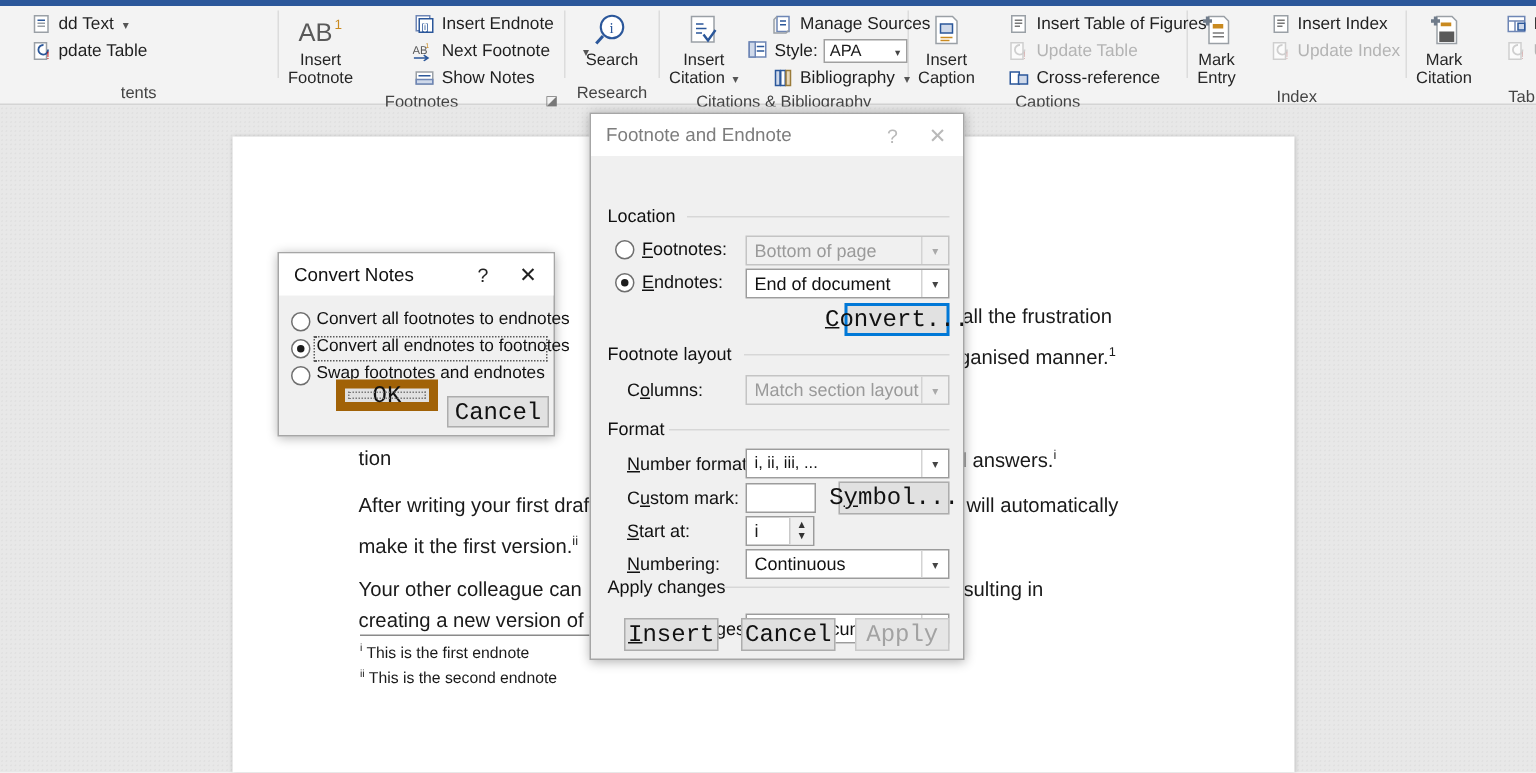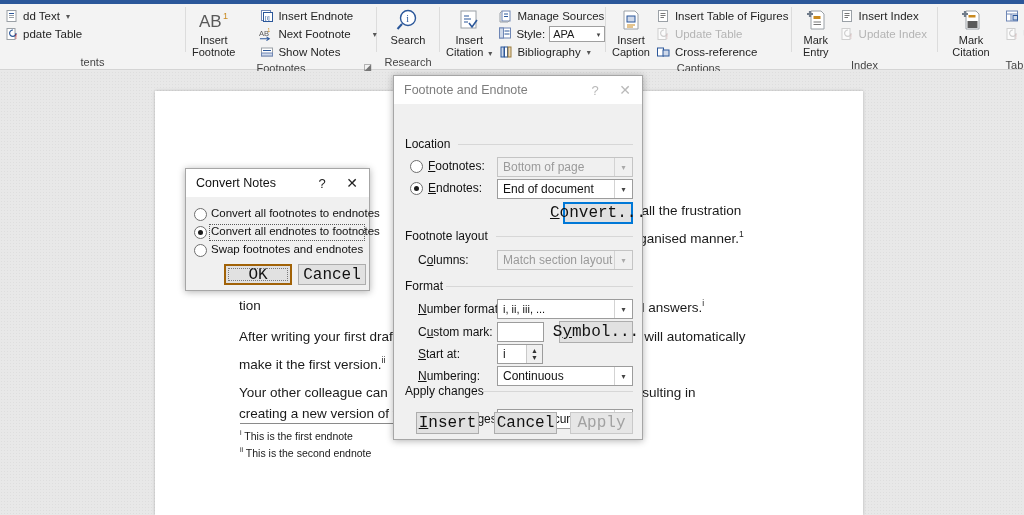--- a/index.html
+++ b/index.html
@@ -37,21 +37,21 @@
     width:56px; padding-top:2px; font-size:11px; color:#262626; line-height:12px; text-align:center;
   }
   .bigbtn .glyph { height:26px; display:flex; align-items:center; justify-content:center; }
   .bigbtn .cap { white-space:nowrap; }
   .bigbtn .cap2 { white-space:nowrap; }
 
   
   .smallcol { display:flex; flex-direction:column; padding-top:1px; }
   .smallbtn {
     height:18px; display:flex; align-items:center; gap:4px;
-    padding:0 4px; font-size:11.5px; color:#1f1f1f; white-space:nowrap;
+    padding:0 20px; font-size:11.5px; color:#1f1f1f; white-space:nowrap;
   }
   .smallbtn.disabled { color:#b4b4b4; }
   .smallbtn .ic { width:15px; height:15px; flex:none; display:flex; align-items:center; justify-content:center; }
   .caret { font-size:8px; color:#555; margin-left:2px; }
 
   .style-row { height:18px; display:flex; align-items:center; gap:4px; padding:0 4px; font-size:11.5px; }
   .style-combo {
     width:56px; height:16px; background:#fff; border:1px solid #a0a0a0;
     font-size:11px; display:flex; align-items:center; padding-left:3px; position:relative;
   }
@@ -311,20 +311,21 @@
                   <rect x="2" y="2" width="3" height="10" fill="#cfd9ea" stroke="#2b579a"></rect>
                   <rect x="5.5" y="2" width="3" height="10" fill="#fff" stroke="#2b579a"></rect>
                   <rect x="9" y="2" width="3" height="10" fill="#e8d7b8" stroke="#9a7b3a"></rect>
                 </svg>
             </span>
             <span>Bibliography</span>
             <span class="caret">▾</span>
           </div>
         </div>
       </div>
+      <div class="rgroup-name">Citations &amp; Bibliography</div>
     </div>
 
     <div class="rgroup-sep"></div>
 
     <div class="rgroup" style="width:185px">
       <div class="rgroup-body">
         <div class="bigbtn" style="width:56px">
           <span class="glyph">
             <svg width="24" height="24" viewBox="0 0 24 24">
                 <path d="M5 2 h11 l3 3 v15 H5 z" fill="#fff" stroke="#9aa0a6"></path>
@@ -603,21 +604,21 @@
     <div class="radio" style="left:8px; top:11px"></div>
     <div class="lbl" style="left:25px; top:10px; font-size:11.5px">Convert all footnotes to endnotes</div>
 
     <div class="radio on" style="left:8px; top:29px"></div>
     <div class="focus-rect" style="left:23px; top:27px; width:156px; height:17px"></div>
     <div class="lbl" style="left:25px; top:28px; font-size:11.5px">Convert all endnotes to footnotes</div>
 
     <div class="radio" style="left:8px; top:47px"></div>
     <div class="lbl" style="left:25px; top:46px; font-size:11.5px">Swap footnotes and endnotes</div>
 
-    <div class="btn" style="left:38px; top:67px; width:68px; height:21px; border:2px solid #a16207">
+    <div class="btn" style="left:38px; top:56px; width:68px; height:21px; border:6px solid #a16207">
       <span class="fr"></span>
       <span>OK</span>
     </div>
     <div class="btn" style="left:112px; top:67px; width:68px; height:21px">
       <span>Cancel</span>
     </div>
   </div>
 </div>
 
 </body></html>

